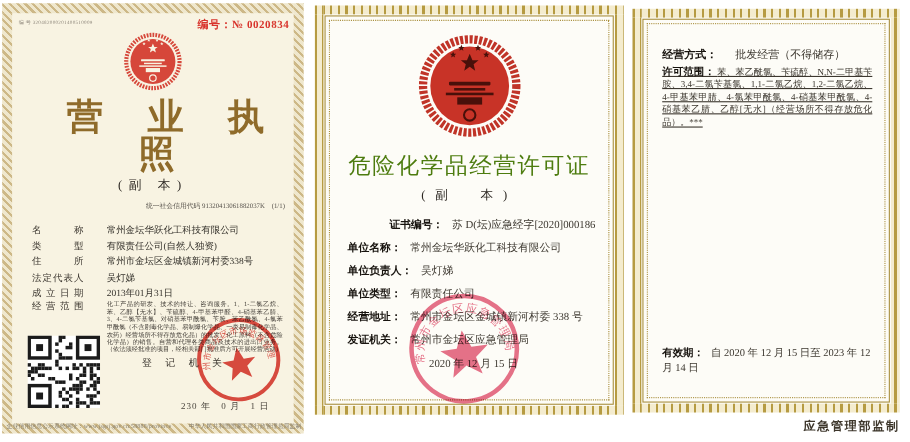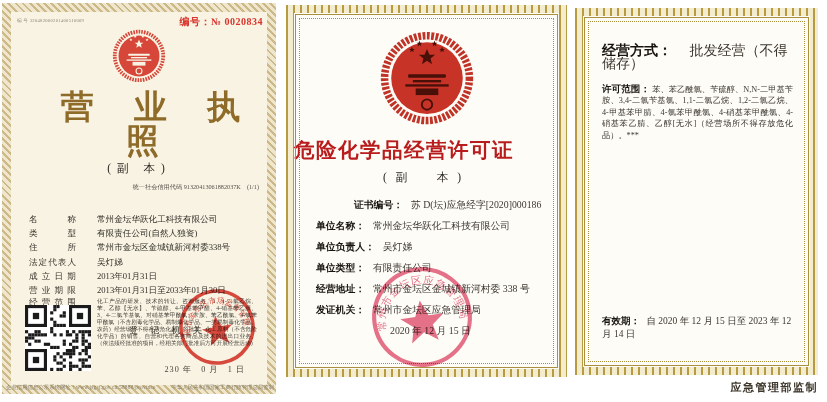--- a/index.html
+++ b/index.html
@@ -11,21 +11,21 @@
         background:#f8f3e2;border:9px solid;
         border-image:repeating-linear-gradient(45deg,#cdb887 0,#cdb887 2px,#efe7cd 2px,#efe7cd 5px) 9;}
   .d1-head{display:flex;justify-content:space-between;align-items:flex-start;padding:3px 4px 0 6px;}
   .d1-regno{font-size:4.6px;color:#8d867a;letter-spacing:.3px;margin-top:3px;}
   .d1-serial{font-size:10px;font-weight:bold;color:#d8342c;letter-spacing:.5px;white-space:nowrap;}
   .d1-emblem{display:block;margin:0 auto;width:56px;height:56px;}
   .d1-title{margin-top:5px;text-align:center;font-weight:bold;font-size:33px;line-height:34px;
             color:#8f6b2a;letter-spacing:16px;text-indent:16px;font-family:"Liberation Serif",serif;padding-left:23px;}
   .d1-sub{text-align:center;font-size:11.5px;letter-spacing:6px;margin-top:3px;color:#2c2722;}
   .d1-code{font-size:6.2px;color:#55504a;text-align:right;padding-right:8px;margin-top:7px;}
-  .d1-fields{margin:20px 10px 0 18px;}
+  .d1-fields{margin:10px 10px 0 18px;}
   .d1-row{display:grid;grid-template-columns:62px 1fr;column-gap:6px;font-size:8.6px;line-height:14.2px;}
   .d1-row .lb{color:#3a352e;letter-spacing:1px;}
   .d1-row .vl{color:#33302a;}
   .d1-row.scope{line-height:10px;}
   .d1-row.scope .vl{font-size:5.7px;line-height:6.9px;text-align:justify;color:#45403a;padding-top:1px;}
   .qr{position:absolute;left:14px;bottom:14px;width:66px;height:66px;}
   .d1-registrar{position:absolute;left:118px;bottom:48px;font-size:9px;letter-spacing:5px;color:#3a352e;}
   .d1-seal{position:absolute;right:10px;bottom:18px;width:80px;height:80px;transform:rotate(-10deg);
            opacity:.88;mix-blend-mode:multiply;}
   .d1-date{position:absolute;right:22px;bottom:10px;font-size:8.2px;color:#4a453d;letter-spacing:1px;}
@@ -34,38 +34,38 @@
   .doc1-footer .url{letter-spacing:.2px;}
 
   
   .goldcert{position:absolute;box-sizing:border-box;background:#fdfcf7;border:8px solid;
             border-image:repeating-linear-gradient(90deg,#b69b42 0,#b69b42 2px,#f4eccf 2px,#f4eccf 7px) 8;}
   .gold-line{position:absolute;inset:1px;border:1.6px solid #a98f3e;pointer-events:none;}
   .dot-line{position:absolute;inset:5px;border:1px dotted #a98f3e;pointer-events:none;}
 
   .doc2{left:286px;top:5px;width:281px;height:372px;}
   .d2-emblem{display:block;margin:18px auto 0;width:96px;height:98px;}
-  .d2-title{font-weight:bold;font-size:20.5px;letter-spacing:1.5px;margin-top:7px;
-            color:#b91c1c;font-family:"Liberation Sans",sans-serif;}
+  .d2-title{text-align:center;font-weight:normal;font-size:20.5px;letter-spacing:1.5px;margin-top:7px;
+            color:#4d7c0f;font-family:"Liberation Sans",sans-serif;}
   .d2-sub{text-align:center;font-size:11.5px;letter-spacing:9px;margin-top:6px;color:#2c2722;}
   .d2-fields{margin:14px 16px 0 22px;position:relative;z-index:1;}
   .d2-row{display:flex;font-size:9.8px;line-height:11px;margin-bottom:10px;}
   .d2-row .lb{font-weight:bold;font-family:"Liberation Sans",sans-serif;color:#17130e;white-space:nowrap;}
   .d2-row .vl{margin-left:8px;color:#3c372f;}
   .d2-row.first{padding-left:38px;}
   .d2-date{font-size:9.8px;color:#3c372f;padding-left:96px;margin-top:0;position:relative;z-index:1;}
   .d2-seal{position:absolute;left:76px;top:252px;width:104px;height:104px;transform:rotate(-8deg);
            opacity:.8;mix-blend-mode:multiply;z-index:2;}
 
   .doc3{left:575px;top:8px;width:243px;height:367px;}
   .d3-body{padding:28px 17px 0 19px;}
-  .d3-mode{font-size:14px;line-height:13px;}
+  .d3-mode{font-size:10px;line-height:13px;}
   .d3-mode .lb,.d3-scope .lb,.d3-valid .lb{font-weight:bold;font-family:"Liberation Sans",sans-serif;color:#17130e;}
   .d3-mode .vl{margin-left:14px;color:#3c372f;}
-  .d3-scope{margin-top:13px;font-size:8.2px;line-height:11.4px;text-align:justify;color:#3c372f;}
+  .d3-scope{margin-top:3px;font-size:8.2px;line-height:11.4px;text-align:justify;color:#3c372f;text-decoration:underline;}
   .d3-scope .lb{font-size:9.5px;}
   .d3-valid{position:absolute;left:19px;right:12px;bottom:26px;font-size:9.5px;color:#3c372f;}
   .d3-valid .vl{margin-left:4px;}
   .doc3-footer{position:absolute;left:688px;top:380px;width:130px;text-align:right;font-size:11px;
                font-weight:bold;letter-spacing:1.5px;color:#3d362b;font-family:"Liberation Sans",sans-serif;}
 
   .sealtext{font-family:"Liberation Serif",serif;}
 </style>
 </head>
 <body>
@@ -110,24 +110,20 @@
           <span class="lb">住　　　所</span>
           <span class="vl">常州市金坛区金城镇新河村委338号</span>
         </div>
       <div class="d1-row">
           <span class="lb">法定代表人</span>
           <span class="vl">吴灯娣</span>
         </div>
       <div class="d1-row">
           <span class="lb">成 立 日 期</span>
           <span class="vl">2013年01月31日</span>
-        </div>
-      <div class="d1-row">
-          <span class="lb">营 业 期 限</span>
-          <span class="vl">2013年01月31日至2033年01月30日</span>
         </div>
       <div class="d1-row scope">
           <span class="lb">经 营 范 围</span>
           <span class="vl">化工产品的研发、技术的转让、咨询服务。1、1-二氯乙烷、苯、乙醇【无水】、苄硫醇、4-甲基苯甲醛、4-硝基苯乙腈、3、4-二氯苄基氯、对硝基苯甲酰氯、苄胺、苯乙酰氯、4-氯苯甲酰氯（不含剧毒化学品、易制爆化学品、一类易制毒化学品、农药）经营场所不得存放危化品）的批发。化工原料（不含危险化学品）的销售。自营和代理各类商品及技术的进出口业务。（依法须经批准的项目，经相关部门批准后方可开展经营活动）</span>
         </div>
     </div>
 
     <svg id="qr-svg" class="qr" viewBox="0 0 84 84">
       <rect x="0" y="0" width="84" height="84" fill="#ffffff"></rect>
       <g fill="none" stroke="#1b1b1b" stroke-width="4">

